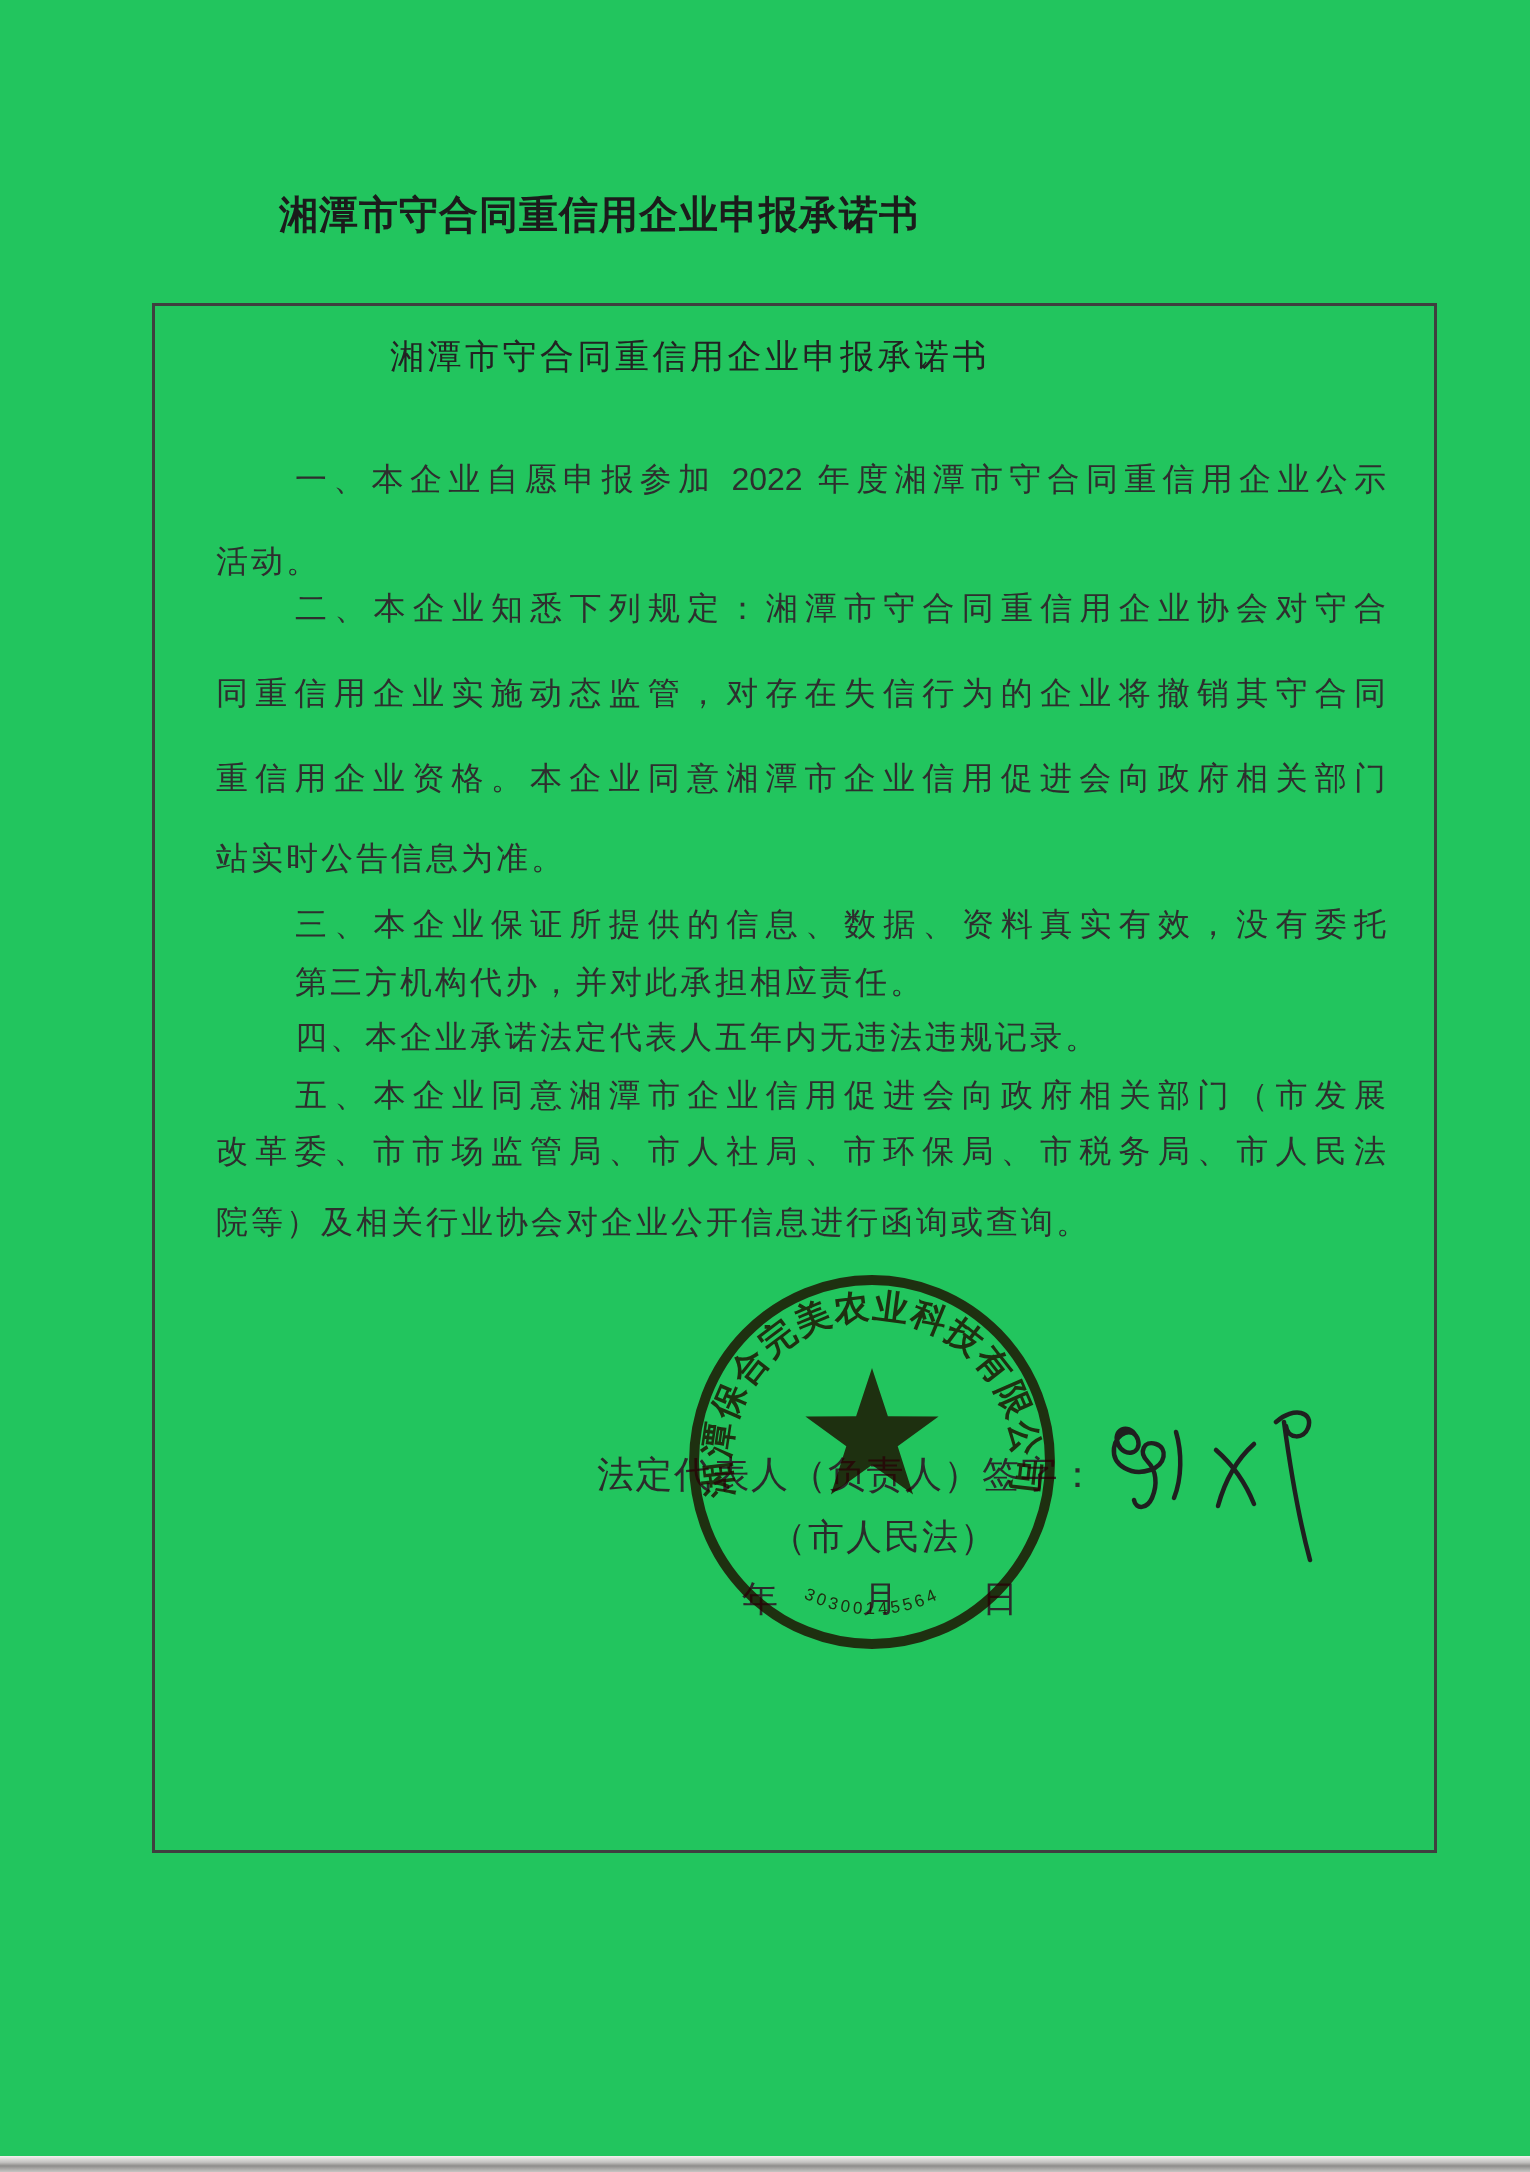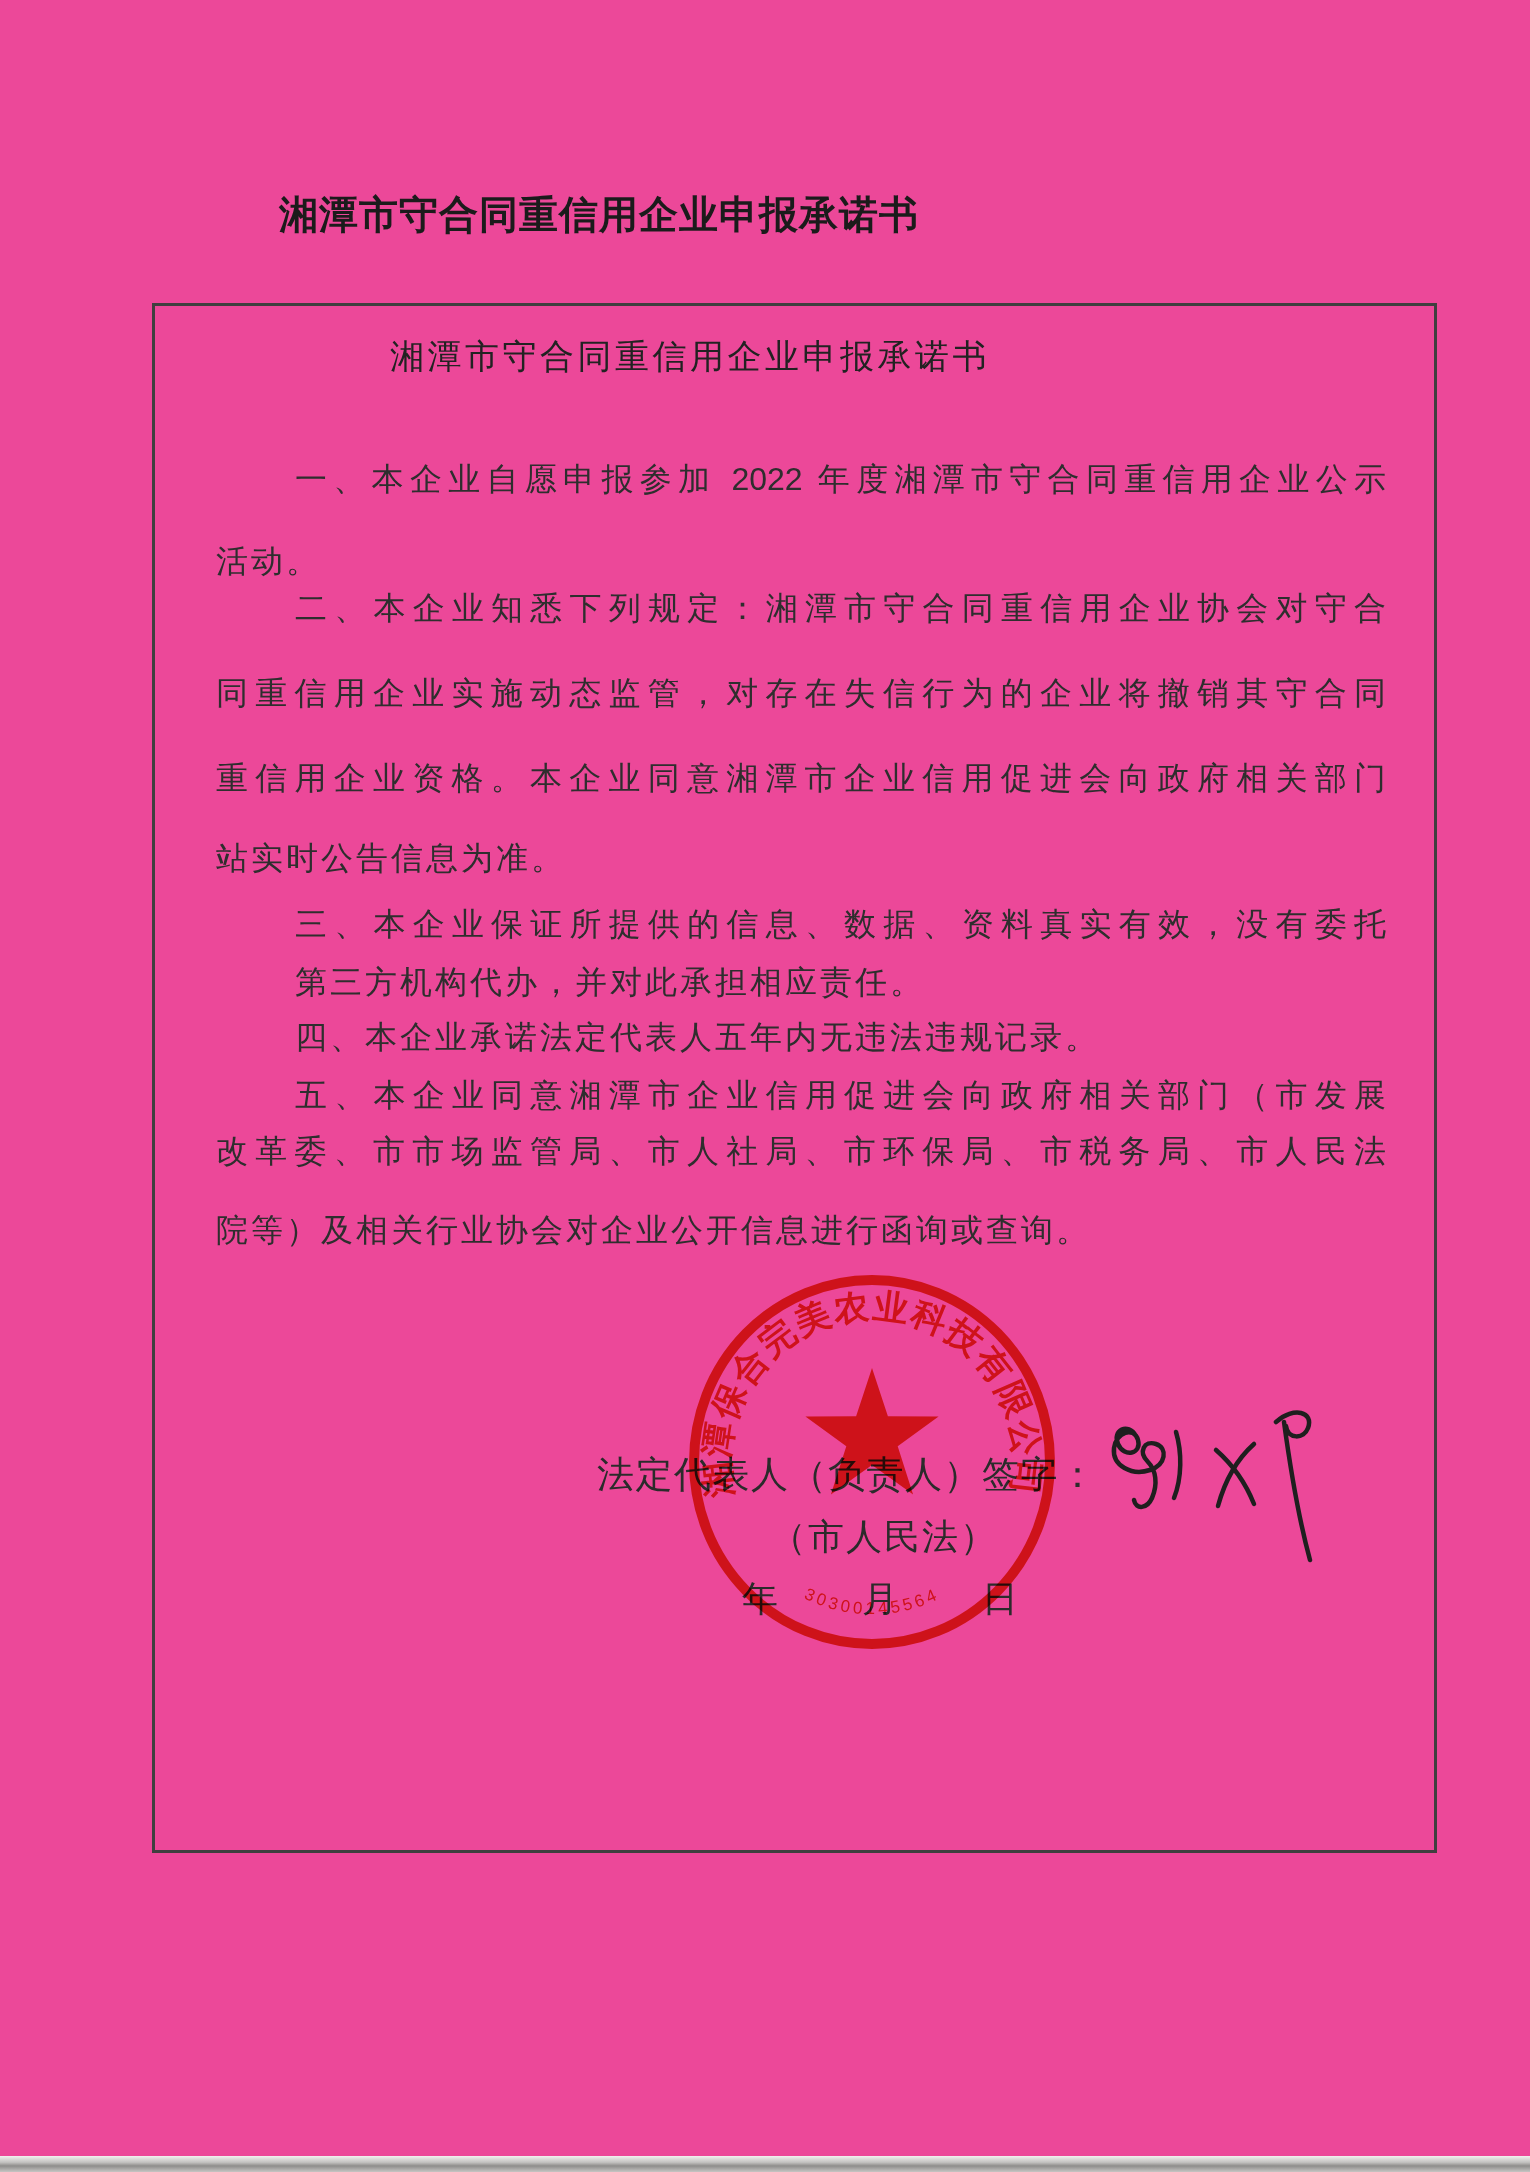--- a/index.html
+++ b/index.html
@@ -1,18 +1,18 @@
 <!DOCTYPE html>
 <html><head>
 <meta charset="utf-8">
 <style>
   html,body { margin:0; padding:0; background:#ffffff; }
   .page {
     position:relative; width:1530px; height:2172px;
-    background:#ec4899; overflow:hidden;
+    background:#22c55e; overflow:hidden;
     font-family:"Liberation Sans", sans-serif; color:#2b2b2b;
   }
   .doc-title {
     position:absolute; left:279px; top:188px;
     font-size:39px; font-weight:bold; letter-spacing:1px; color:#1b1b1b;
     white-space:nowrap;
   }
   .box {
     position:absolute; left:152px; top:303px; width:1285px; height:1550px;
     border:3px solid #3f3f3f; box-sizing:border-box;
@@ -51,21 +51,21 @@
     <div class="line ind j" style="margin-bottom:39px">一、本企业自愿申报参加 2022 年度湘潭市守合同重信用企业公示</div>
     <div class="line" style="margin-bottom:4px">活动。</div>
     <div class="line ind j" style="margin-bottom:42px">二、本企业知悉下列规定：湘潭市守合同重信用企业协会对守合</div>
     <div class="line j" style="margin-bottom:42px">同重信用企业实施动态监管，对存在失信行为的企业将撤销其守合同</div>
     <div class="line j" style="margin-bottom:37px">重信用企业资格。本企业同意湘潭市企业信用促进会向政府相关部门</div>
     <div class="line" style="margin-bottom:23px">站实时公告信息为准。</div>
     <div class="line ind j" style="margin-bottom:15px">三、本企业保证所提供的信息、数据、资料真实有效，没有委托</div>
     <div class="line ind" style="margin-bottom:12px">第三方机构代办，并对此承担相应责任。</div>
     <div class="line ind" style="margin-bottom:15px">四、本企业承诺法定代表人五年内无违法违规记录。</div>
     <div class="line ind j" style="margin-bottom:13px">五、本企业同意湘潭市企业信用促进会向政府相关部门（市发展</div>
-    <div class="line j" style="margin-bottom:36px">改革委、市市场监管局、市人社局、市环保局、市税务局、市人民法</div>
+    <div class="line j" style="margin-bottom:28px">改革委、市市场监管局、市人社局、市环保局、市税务局、市人民法</div>
     <div class="line">院等）及相关行业协会对企业公开信息进行函询或查询。</div>
   </div>
 
   <div class="sig1">法定代表人（负责人）签字：</div>
   <div class="sig2">（市人民法）</div>
   <div class="sig3">
     <span>年</span>
     <span>月</span>
     <span>日</span>
   </div>

